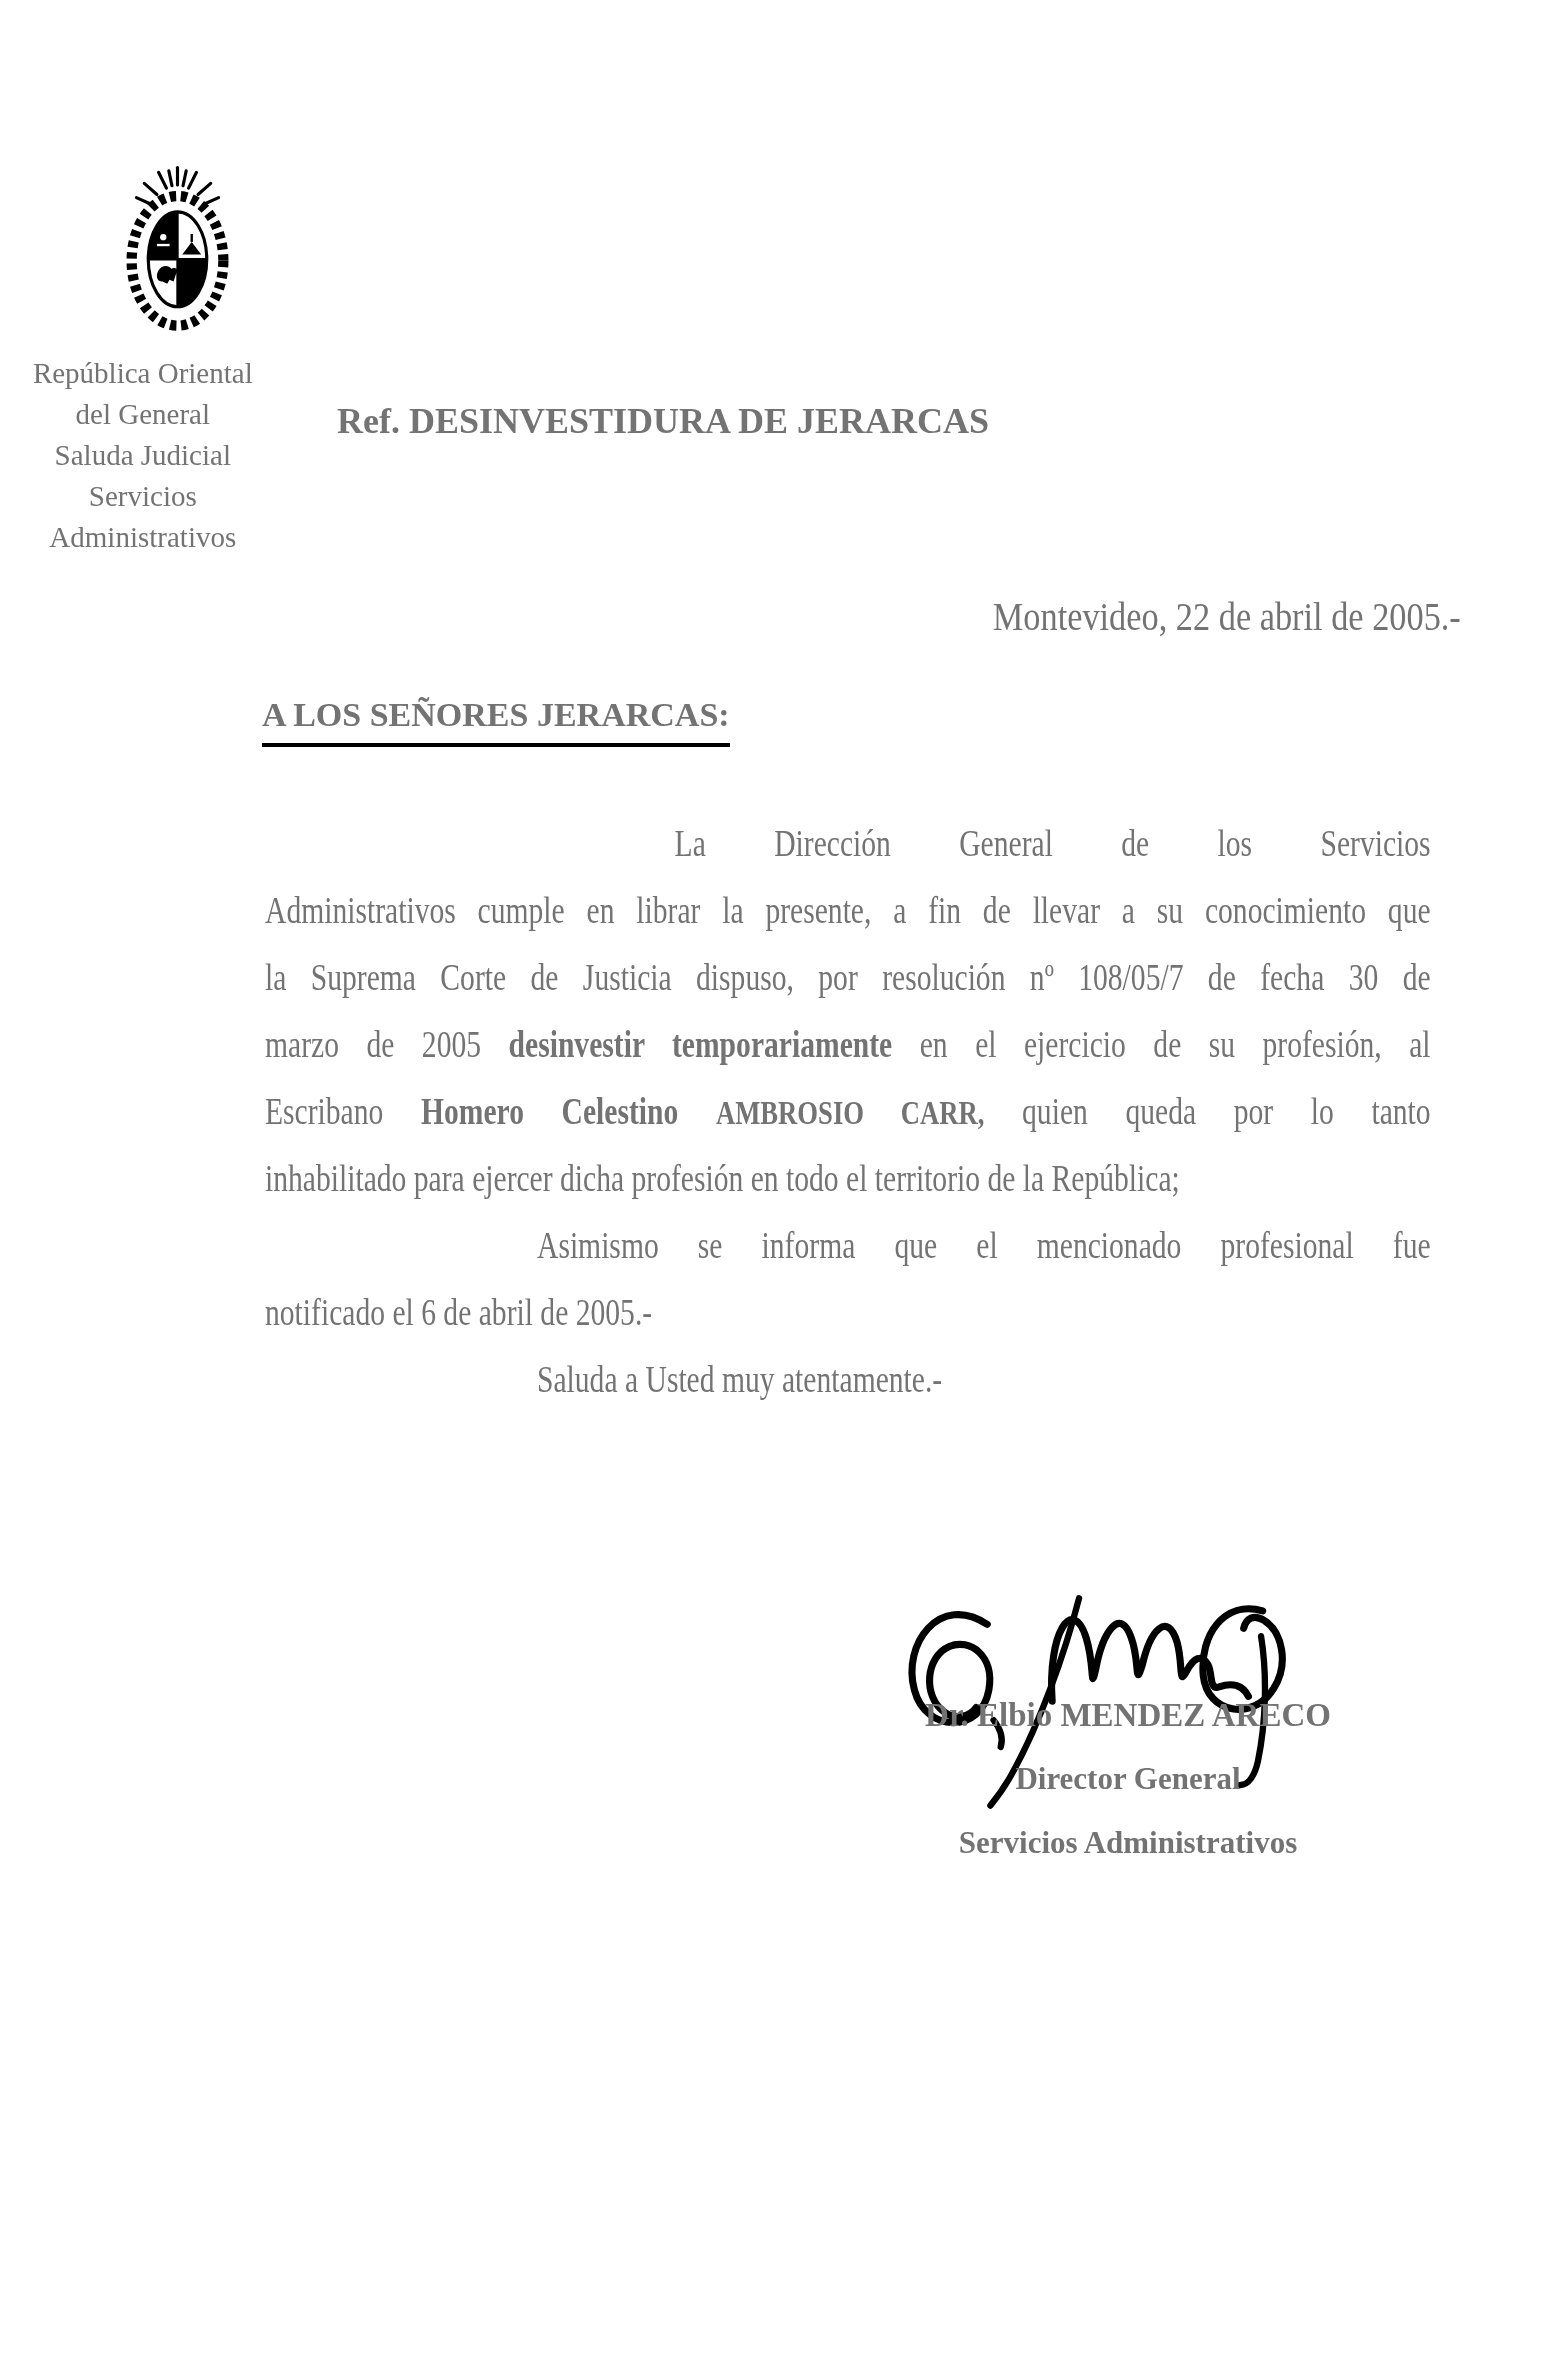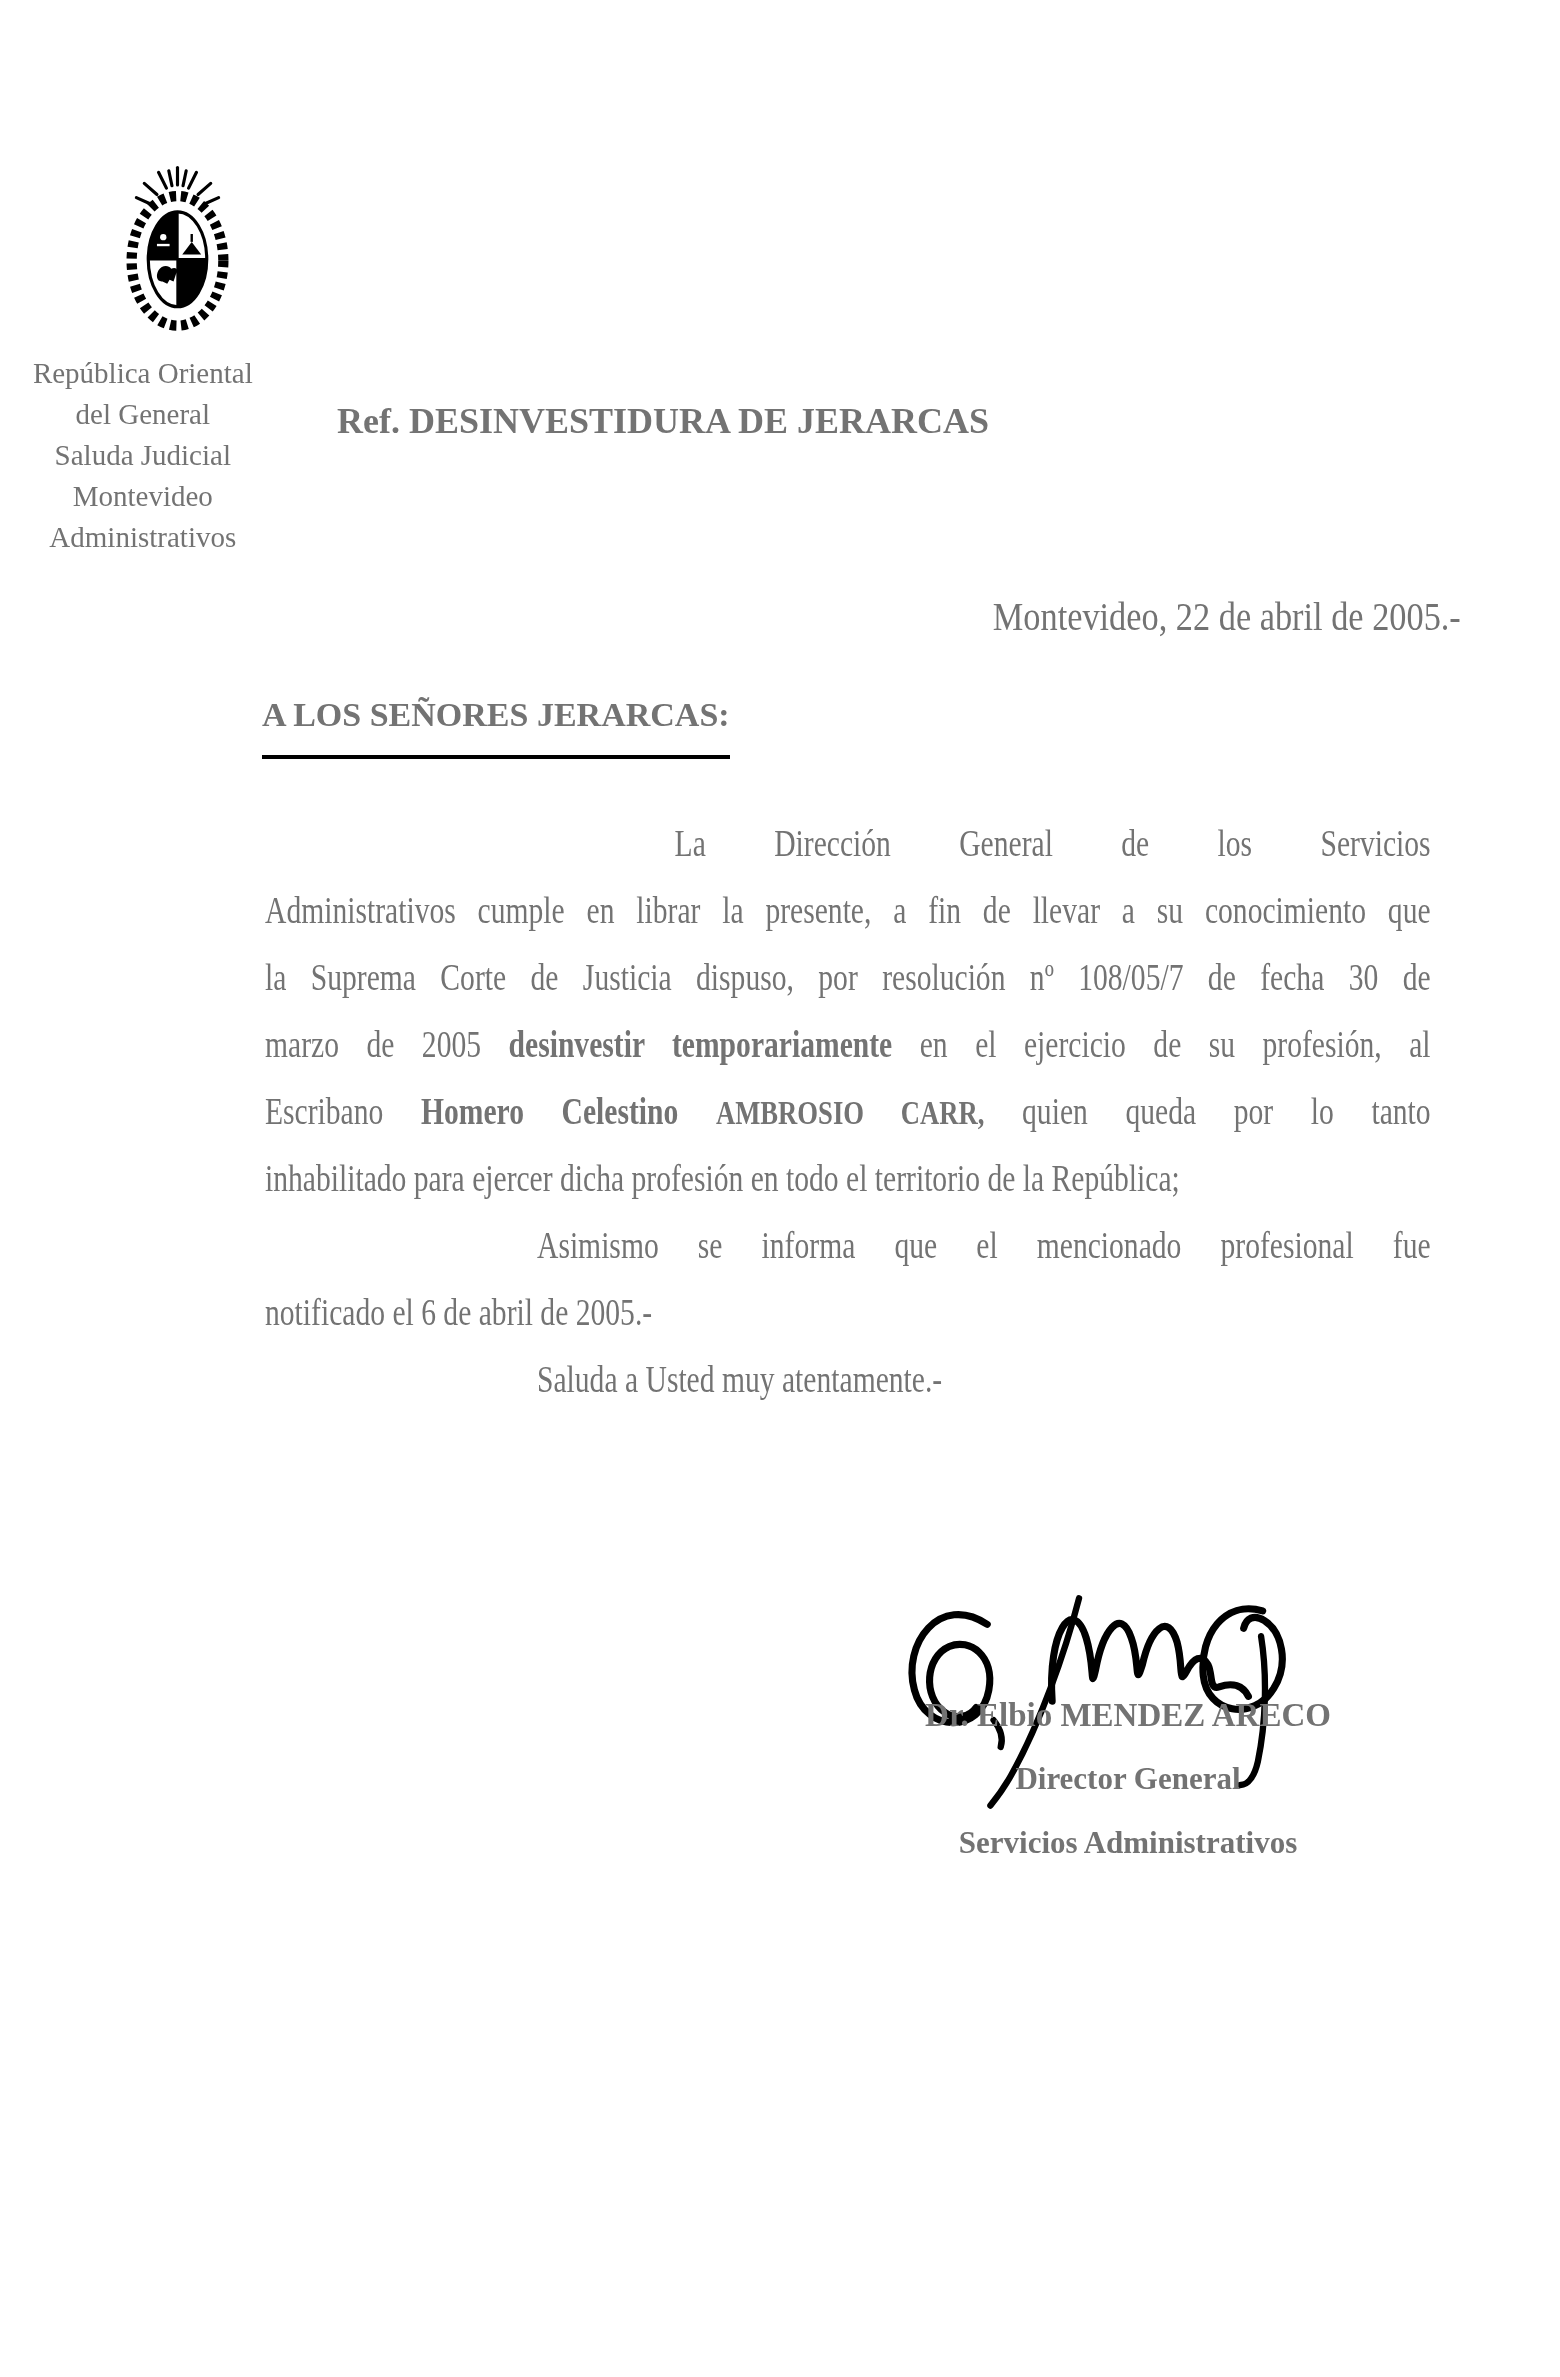--- a/index.html
+++ b/index.html
@@ -26,21 +26,21 @@
   
   .date{
     position:absolute;right:99px;top:594px;
     font-size:39px;white-space:nowrap;
     transform:scaleX(0.88);transform-origin:100% 0;
   }
   
   .salutation{
     position:absolute;left:262px;top:696px;
     font-size:34px;font-weight:bold;white-space:nowrap;
-    border-bottom:4px solid #000;padding-bottom:21px;
+    border-bottom:4px solid #000;padding-bottom:9px;
   }
   
   .body-col{
     position:absolute;left:265px;top:810px;width:1457px;
     font-size:37px;line-height:67px;
     transform:scaleX(0.8);transform-origin:0 0;
   }
   .bl{text-align:justify;text-align-last:justify;height:67px;}
   .bl.natural{text-align:left;text-align-last:left;}
   .ind-deep{padding-left:512px;}
@@ -90,21 +90,21 @@
     <path d="M80,118 L92,102 L104,118 Z" fill="#000"></path>
     <line x1="92" y1="102" x2="92" y2="92" stroke="#000" stroke-width="3"></line>
 
     <path d="M50,138 c4,-7 13,-7 16,-2 c7,-3 10,2 6,7 l-3,9 l-5,-2 l-3,5 l-6,-3 c-7,1 -9,-7 -5,-14 z" fill="#000"></path>
   </svg>
 
   <div class="org">
     <div>República Oriental</div>
     <div>del General</div>
     <div>Saluda Judicial</div>
-    <div>Montevideo</div>
+    <div>Servicios</div>
     <div>Administrativos</div>
   </div>
 
   <div class="circ">
     <div>Ref. DESINVESTIDURA DE JERARCAS</div>
   </div>
 
   <div class="date">Montevideo, 22 de abril de 2005.-</div>
 
   <div class="salutation">A LOS SEÑORES JERARCAS:</div>

